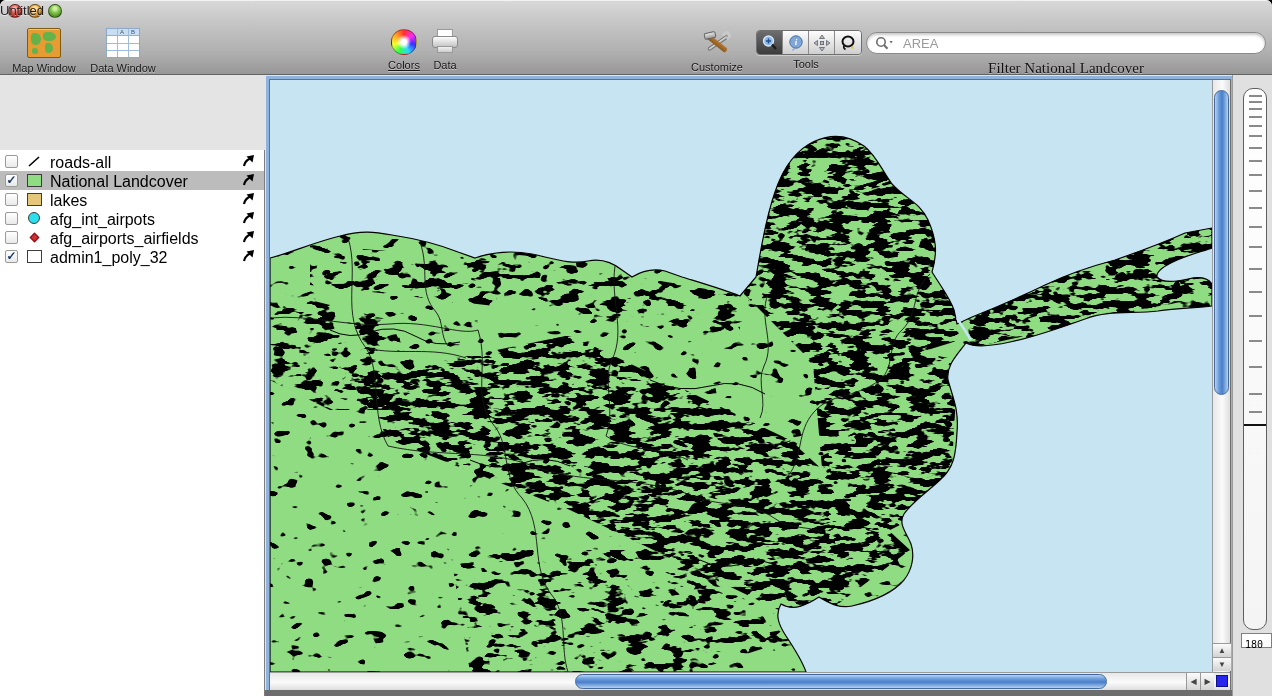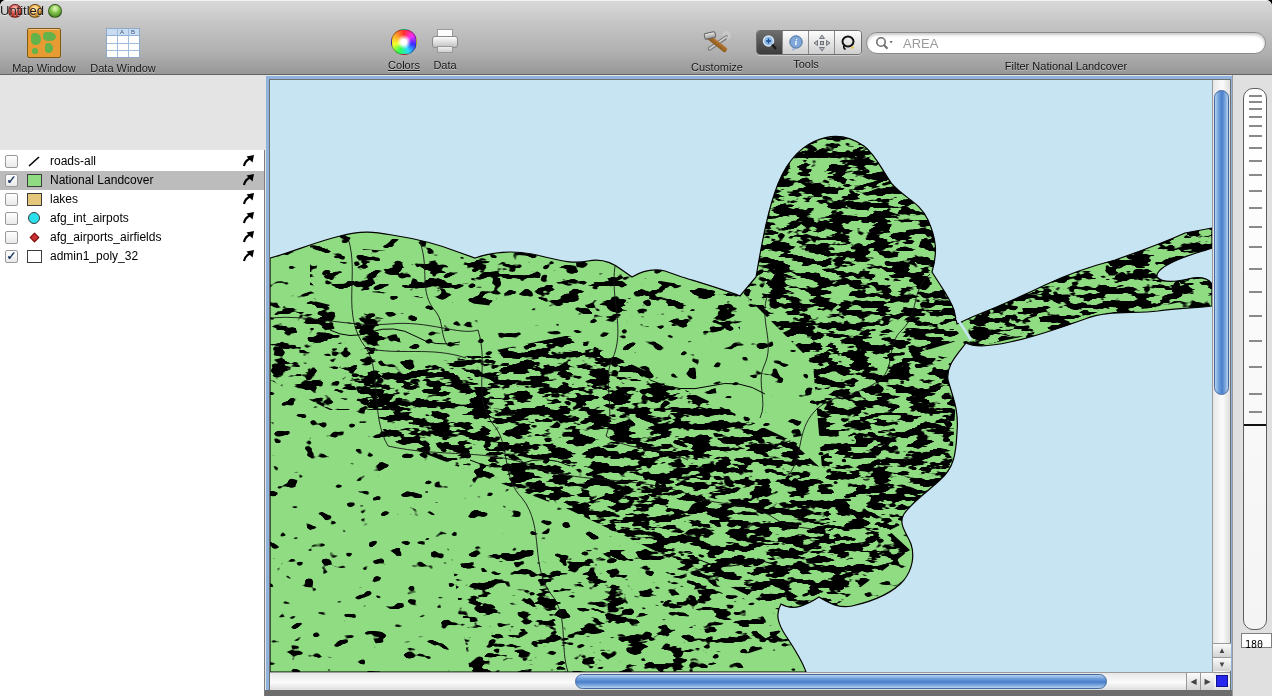--- a/index.html
+++ b/index.html
@@ -52,33 +52,33 @@
   .segmented{position:absolute;left:756px;top:30px;height:25px;display:flex;border:1px solid #6f6f6f;border-radius:4px;overflow:hidden;box-shadow:0 1px 0 rgba(255,255,255,.4);}
   .seg{width:26px;height:23px;background:linear-gradient(180deg,#fdfdfd,#cfcfcf);border-right:1px solid #8a8a8a;display:flex;align-items:center;justify-content:center;}
   .seg:last-child{border-right:none;}
   .seg.sel{background:linear-gradient(180deg,#6e6e6e,#3c3c3c);}
 
   
   .searchwrap{position:absolute;left:866px;top:32px;width:400px;height:22px;background:#fff;border:1px solid #8a8a8a;border-radius:12px;box-shadow:inset 0 2px 3px rgba(0,0,0,.22);}
   .searchwrap input{position:absolute;left:34px;top:1px;width:350px;height:18px;border:none;outline:none;font-size:13px;color:#333;background:transparent;font-family:"Liberation Sans",sans-serif;}
   .searchwrap input::placeholder{color:#9b9b9b;}
   .search-glyph{position:absolute;left:8px;top:3px;}
-  .filter-caption{position:absolute;left:866px;top:60px;width:400px;text-align:center;font-size:11px;color:#111;text-shadow:0 1px 0 rgba(255,255,255,.4);}
+  .filter-caption{position:absolute;left:866px;top:60px;width:400px;text-align:center;font-size:15px;color:#111;text-shadow:0 1px 0 rgba(255,255,255,.4);font-family:Liberation Serif, serif;}
 
   
   .sidebar{position:absolute;left:0;top:75px;width:265px;height:621px;background:#fff;border-right:1px solid #7e7e7e;}
   .layer-list{position:absolute;left:0;top:0;width:100%;}
   .layer-row{position:relative;height:19px;width:100%;}
   .layer-row.selected{background:#BCBCBC;}
   .cb{position:absolute;left:5px;top:3px;width:13px;height:13px;background:linear-gradient(180deg,#fff,#e9e9e9);border:1px solid #9a9a9a;border-radius:2px;font-size:12px;line-height:11px;text-align:center;color:#16355f;font-weight:bold;}
   .swatch{position:absolute;left:27px;top:3px;width:15px;height:13px;border:1px solid #3c3c3c;}
   .swatch.circle{left:28px;top:3px;width:12px;height:12px;border-radius:50%;}
   .swatch-diamond{position:absolute;left:31px;top:6px;width:7px;height:7px;transform:rotate(45deg);border:1px solid #7e1010;}
   .sym-line{position:absolute;left:26px;top:2px;}
-  .lname{position:absolute;left:50px;top:2px;font-size:12px;color:#000;white-space:nowrap;}
+  .lname{position:absolute;left:50px;top:2px;font-size:16px;color:#000;white-space:nowrap;}
   .row-arrow{position:absolute;right:9px;top:2px;}
 
   
   .content{position:absolute;left:0;top:75px;width:1272px;height:621px;}
   .map-frame{position:absolute;left:270px;top:5px;width:960px;height:610px;background:#fff;
      box-shadow:0 0 0 1px #6f6f6f, 0 0 0 4px #8FB3DC;}
   .map-viewport{position:absolute;left:0;top:0;width:942px;height:592px;overflow:hidden;}
   
   .vsb{position:absolute;left:942px;top:0;width:18px;height:592px;background:linear-gradient(90deg,#e7e7e7,#fbfbfb 55%,#dedede);border-left:1px solid #9a9a9a;}
   .vsb .thumb{position:absolute;left:1px;top:10px;width:15px;height:305px;border-radius:8px;border:1px solid #44699e;

